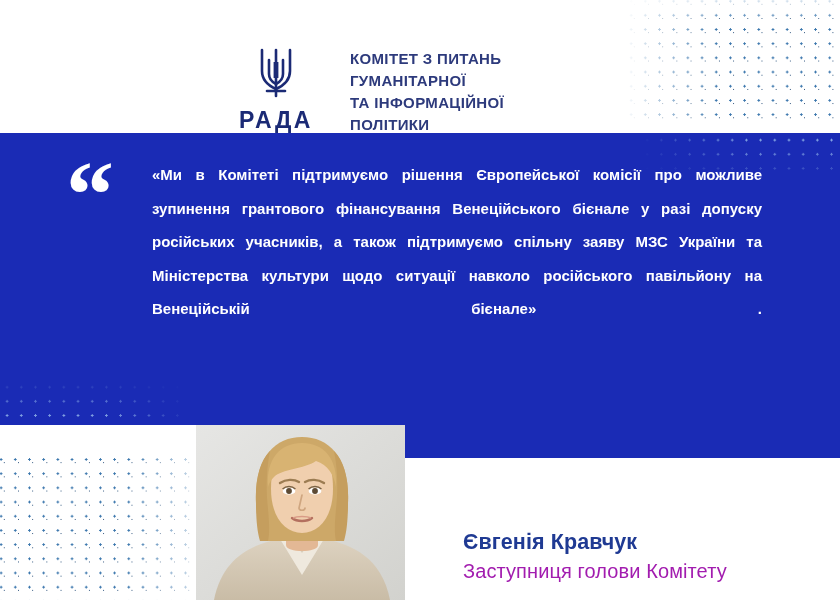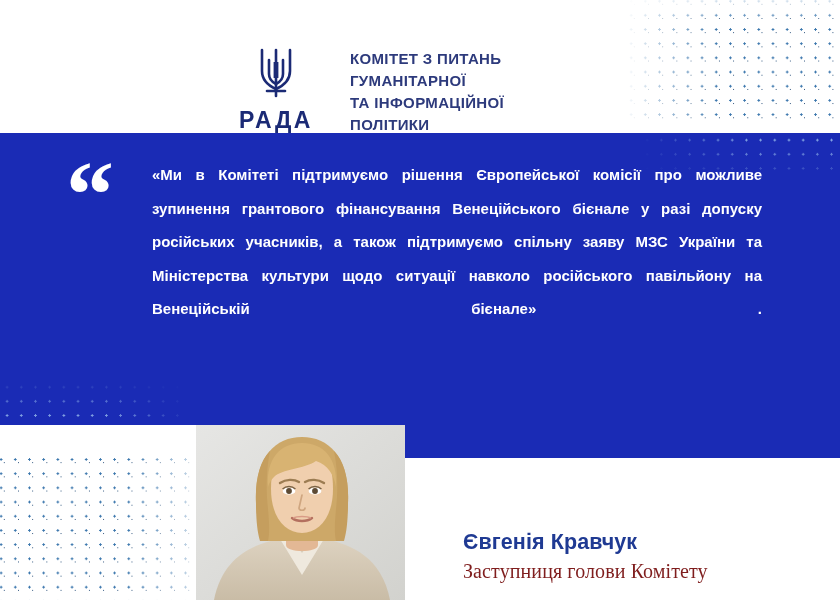--- a/index.html
+++ b/index.html
@@ -104,22 +104,22 @@
   }
   .portrait svg { display:block; }
 
   
   .attribution { position:absolute; left:419px; top:529px;margin-left:44px; }
   .person-name {
     font-size:21.5px; font-weight:700; color:#1f3a93; line-height:1.26;
     letter-spacing:.1px;
   }
   .person-role {
-    font-size:20px; font-weight:400; color:#7f1d1d; line-height:1.3;
-    letter-spacing:.1px; margin-top:2px;font-family:Liberation Serif, serif;
+    font-size:20px; font-weight:400; color:#a21caf; line-height:1.3;
+    letter-spacing:.1px; margin-top:2px;
   }
 </style>
 </head>
 <body>
 
 <div class="canvas">
 
   <div class="dots dots-tr"></div>
   <div class="dots dots-bl"></div>
 

